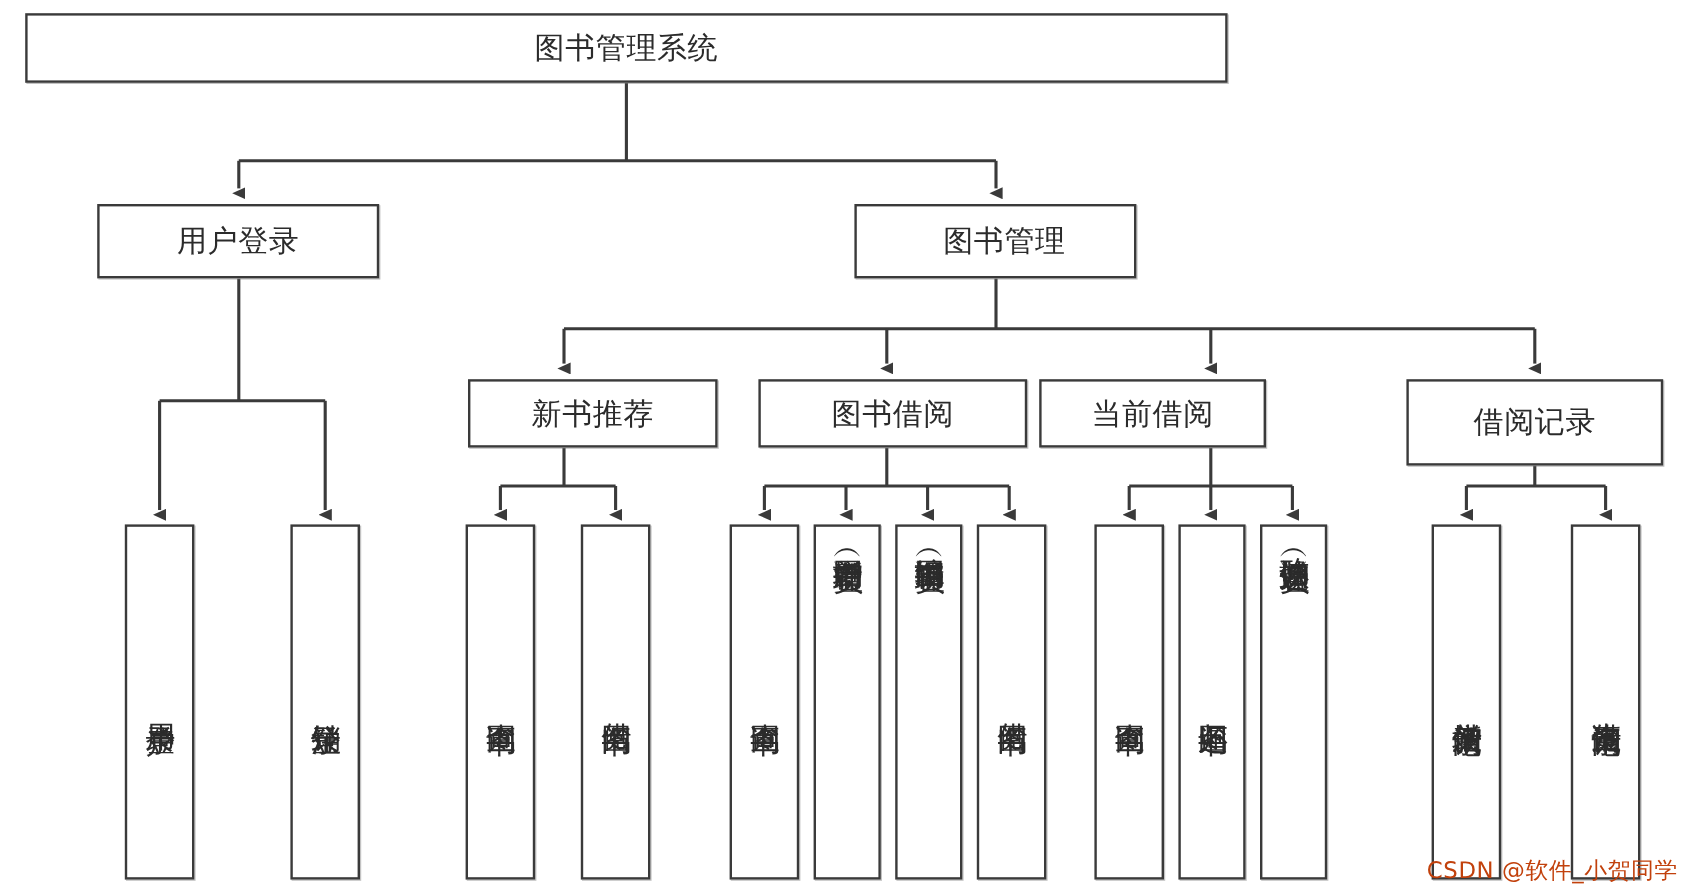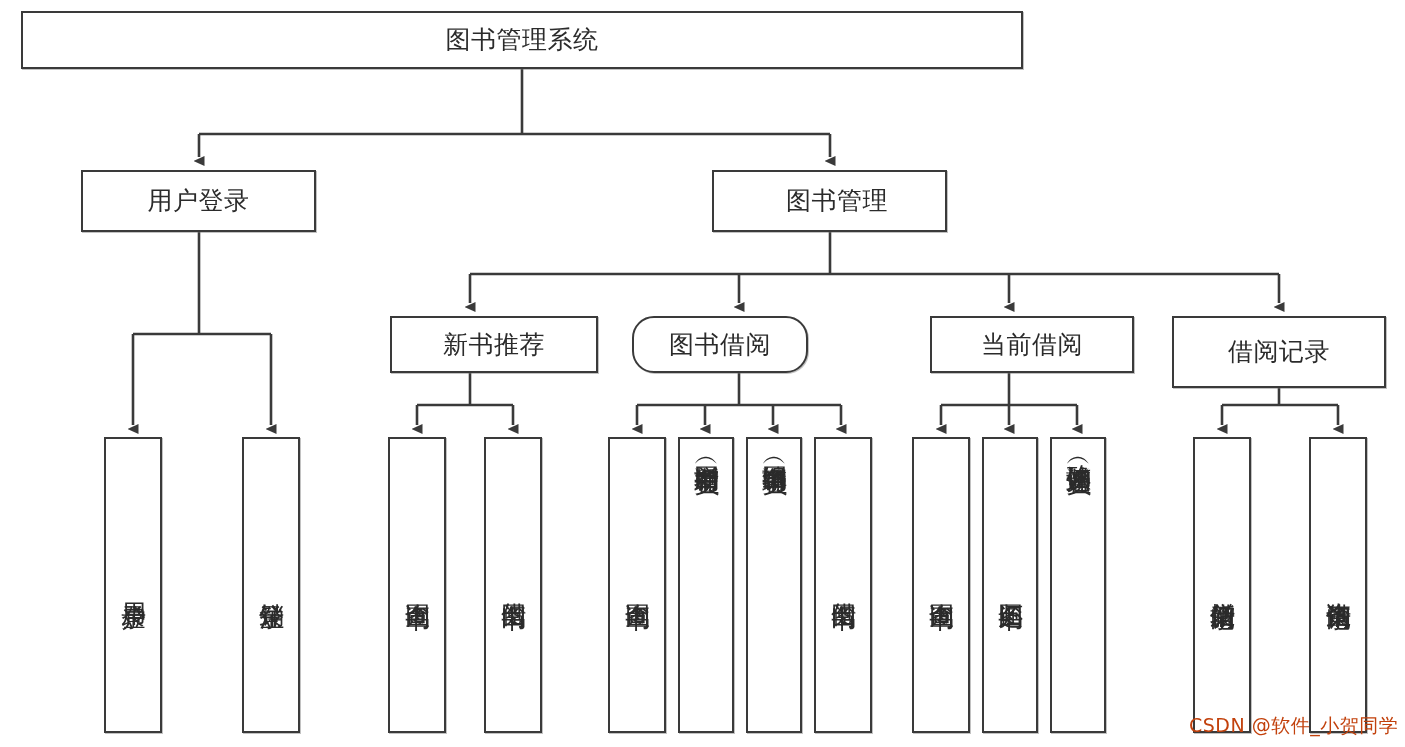--- a/index.html
+++ b/index.html
@@ -145,24 +145,24 @@
   <div class="node h" style="left:81px; top:170px; width:235px; height:62px;">
     <span class="label">用户登录</span>
   </div>
   <div class="node h" style="left:712px; top:170px; width:235px; height:62px;padding-left:15px;">
     <span class="label">图书管理</span>
   </div>
 
   <div class="node h" style="left:362px; top:316px; width:208px; height:57px;margin-left:28px;">
     <span class="label">新书推荐</span>
   </div>
-  <div class="node h" style="left:632px; top:316px; width:176px; height:57px;border-radius:22px;">
+  <div class="node h" style="left:632px; top:316px; width:224px; height:57px;">
     <span class="label">图书借阅</span>
   </div>
-  <div class="node h" style="left:930px; top:316px; width:204px; height:57px;">
+  <div class="node h" style="left:866px; top:316px; width:189px; height:57px;">
     <span class="label">当前借阅</span>
   </div>
   <div class="node h" style="left:1172px; top:316px; width:214px; height:72px;">
     <span class="label">借阅记录</span>
   </div>
 
   <div class="node v centered" style="left:104px; top:437px; width:58px; height:296px;">
     <span class="label">用户登录</span>
   </div>
   <div class="node v centered" style="left:242px; top:437px; width:58px; height:296px;">

